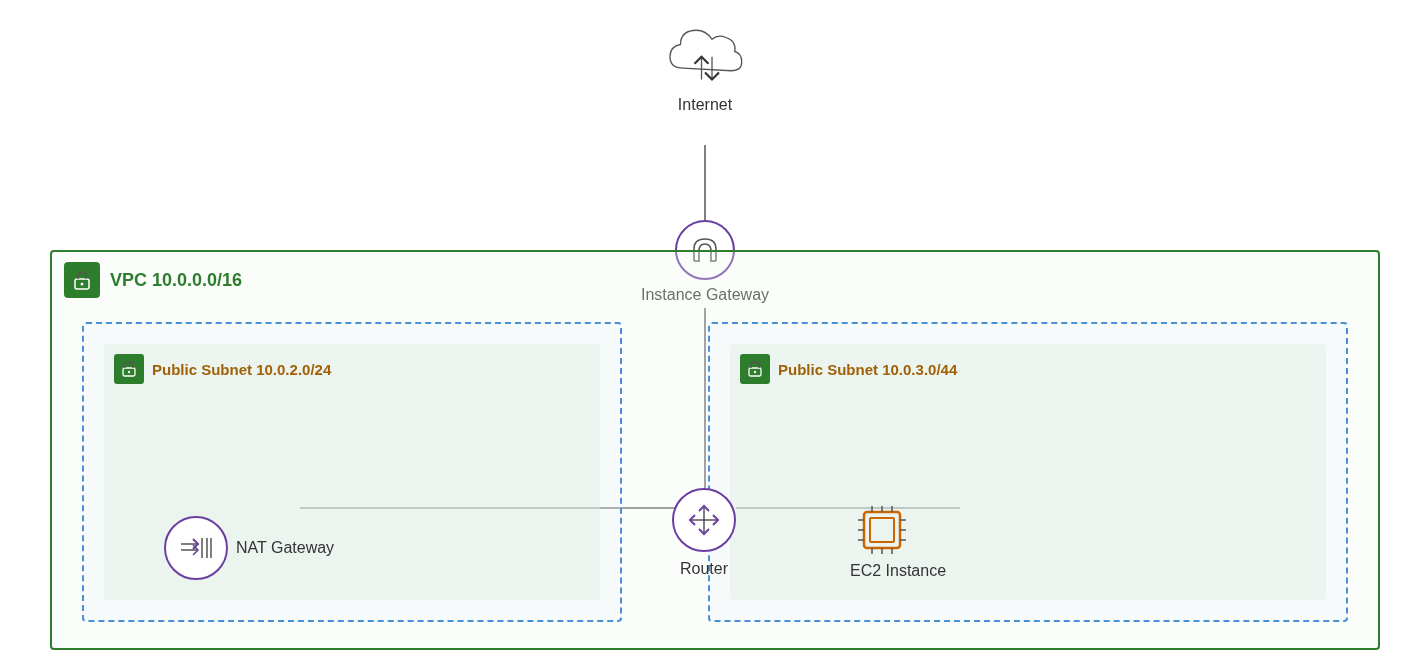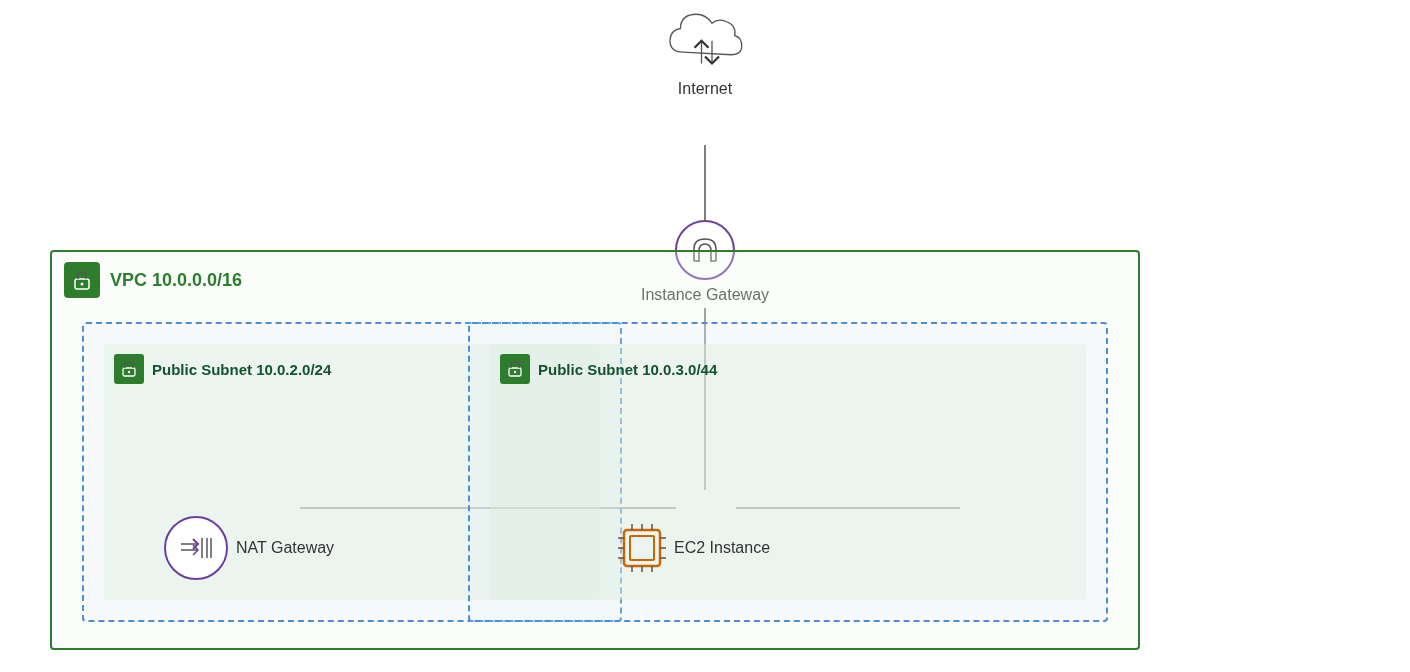--- a/index.html
+++ b/index.html
@@ -15,21 +15,21 @@
     .diagram-container {
       width: 1410px;
       height: 672px;
       position: relative;
       background: #fff;
     }
 
     
     .internet-node {
       position: absolute;
-      top: 4px;
+      top: 20px;
       left: 50%;
       transform: translateX(-50%);
       display: flex;
       flex-direction: column;
       align-items: center;
       gap: 6px;
     }
 
     .cloud-icon {
       width: 90px;
@@ -64,21 +64,21 @@
       display: flex;
       align-items: center;
       justify-content: center;
     }
 
     
     .vpc-box {
       position: absolute;
       top: 250px;
       left: 50px;
-      width: 1090px;
+      width: 1330px;
       height: 400px;
       border: 2.5px solid #2d7d2d;
       background: rgba(240, 248, 240, 0.3);
       border-radius: 4px;
     }
 
     .vpc-label-area {
       position: absolute;
       top: 10px;
       left: 12px;
@@ -148,21 +148,21 @@
       height: 30px;
       background: #2d7d2d;
       border-radius: 3px;
       display: flex;
       align-items: center;
       justify-content: center;
     }
 
     .subnet-title {
       font-size: 15px;
-      color: #14532d;
+      color: #a16207;
       font-weight: 600;
     }
 
     .nat-circle {
       width: 64px;
       height: 64px;
       border-radius: 50%;
       border: 2.5px solid #6b3fa0;
       background: #fff;
       display: flex;
@@ -291,21 +291,21 @@
           <div class="subnet-icon-box">
             <svg width="18" height="18" viewBox="0 0 18 18">
               <rect x="3" y="8" width="12" height="8" rx="1.5" fill="none" stroke="white" stroke-width="1.3"></rect>
               <path d="M5,8 L5,5 Q5,2 9,2 Q13,2 13,5 L13,8" fill="none" stroke="white" stroke-width="1.3"></path>
               <circle cx="9" cy="12" r="1.2" fill="white"></circle>
             </svg>
           </div>
           <span class="subnet-title">Public Subnet 10.0.3.0/44</span>
         </div>
 
-        <div style="position:absolute; bottom:20px; left:120px; display:flex; flex-direction:row; align-items:center; gap:0;">
+        <div style="position:absolute; bottom:20px; left:120px; display:flex; flex-direction:column; gap:0;">
           <svg width="64" height="64" viewBox="0 0 64 64">
 
             <rect x="14" y="14" width="36" height="36" rx="3" fill="none" stroke="#cc6600" stroke-width="2.5"></rect>
             <rect x="20" y="20" width="24" height="24" rx="1" fill="none" stroke="#cc6600" stroke-width="2"></rect>
 
             <line x1="22" y1="14" x2="22" y2="8" stroke="#cc6600" stroke-width="2"></line>
             <line x1="32" y1="14" x2="32" y2="8" stroke="#cc6600" stroke-width="2"></line>
             <line x1="42" y1="14" x2="42" y2="8" stroke="#cc6600" stroke-width="2"></line>
 
             <line x1="22" y1="50" x2="22" y2="56" stroke="#cc6600" stroke-width="2"></line>
@@ -318,16 +318,35 @@
 
             <line x1="50" y1="22" x2="56" y2="22" stroke="#cc6600" stroke-width="2"></line>
             <line x1="50" y1="32" x2="56" y2="32" stroke="#cc6600" stroke-width="2"></line>
             <line x1="50" y1="42" x2="56" y2="42" stroke="#cc6600" stroke-width="2"></line>
           </svg>
           <span class="node-label">EC2 Instance</span>
         </div>
       </div>
     </div>
 
+    <div style="position:absolute; bottom:70px; left:620px; display:flex; flex-direction:column; align-items:center; gap:8px;">
+      <div class="router-circle">
+        <svg width="40" height="40" viewBox="0 0 40 40">
+
+          <line x1="20" y1="20" x2="20" y2="6" stroke="#6b3fa0" stroke-width="2"></line>
+          <polyline points="15,11 20,6 25,11" fill="none" stroke="#6b3fa0" stroke-width="2"></polyline>
+
+          <line x1="20" y1="20" x2="20" y2="34" stroke="#6b3fa0" stroke-width="2"></line>
+          <polyline points="15,29 20,34 25,29" fill="none" stroke="#6b3fa0" stroke-width="2"></polyline>
+
+          <line x1="20" y1="20" x2="6" y2="20" stroke="#6b3fa0" stroke-width="2"></line>
+          <polyline points="11,15 6,20 11,25" fill="none" stroke="#6b3fa0" stroke-width="2"></polyline>
+
+          <line x1="20" y1="20" x2="34" y2="20" stroke="#6b3fa0" stroke-width="2"></line>
+          <polyline points="29,15 34,20 29,25" fill="none" stroke="#6b3fa0" stroke-width="2"></polyline>
+        </svg>
+      </div>
+      <span class="node-label">Router</span>
+    </div>
 
   </div>
 
 </div>
 
 </body></html>

